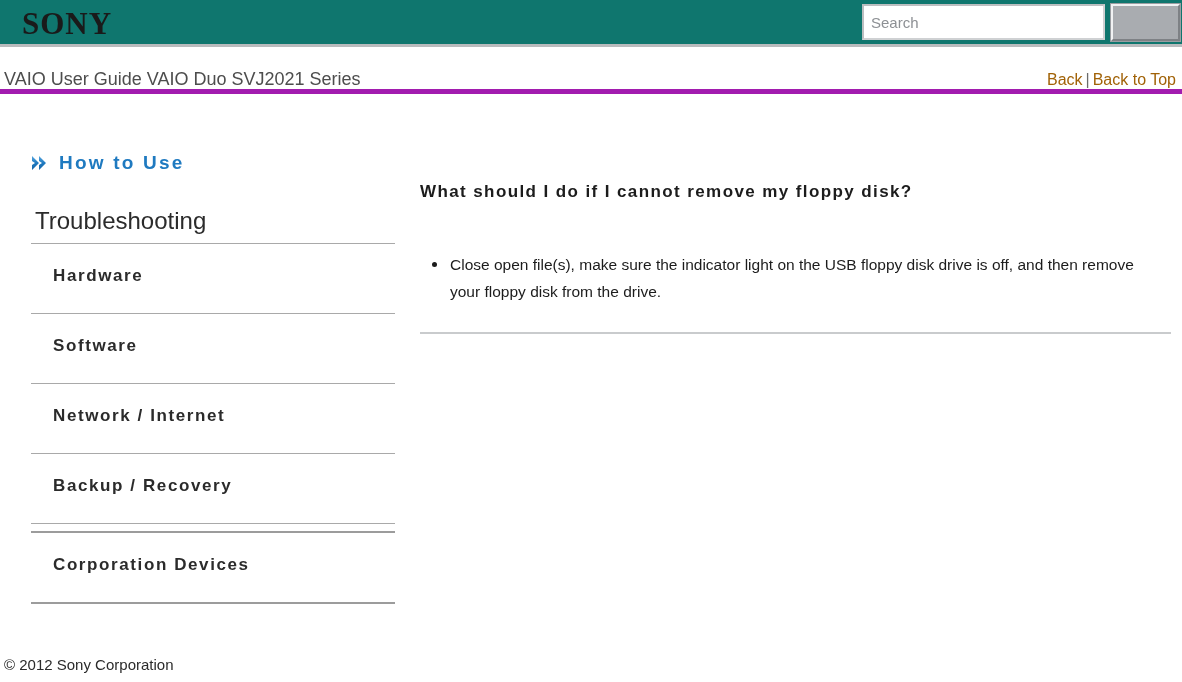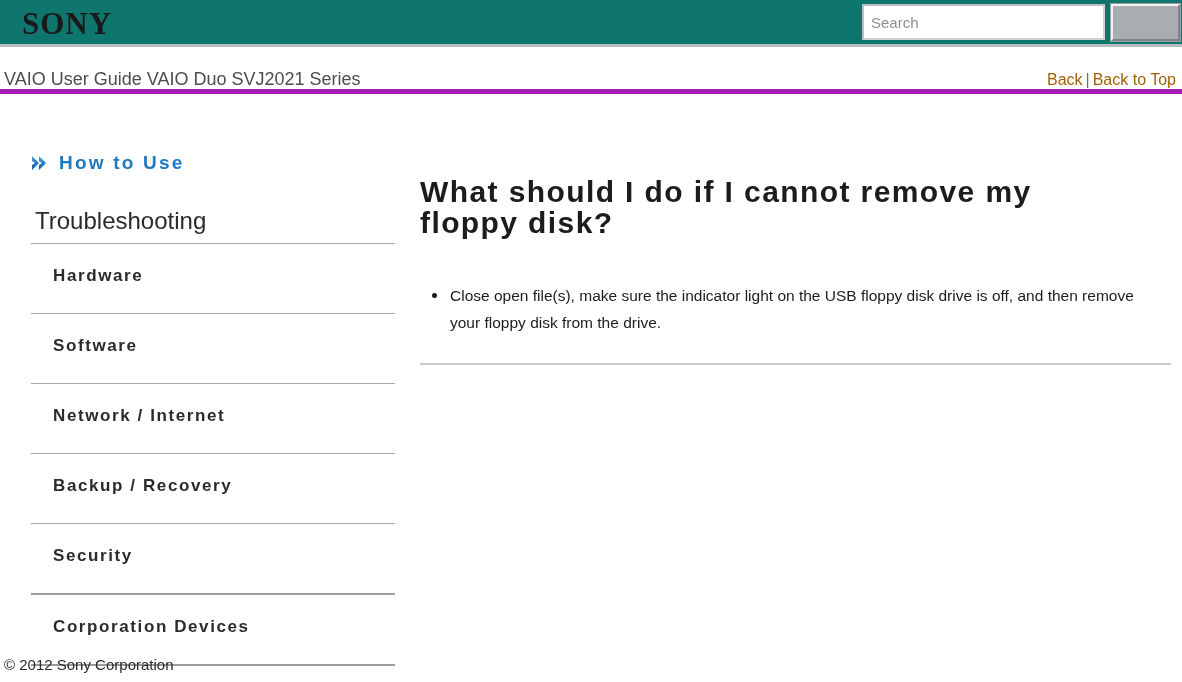--- a/index.html
+++ b/index.html
@@ -174,21 +174,21 @@
 
   
   .content {
     position: absolute;
     left: 420px;
     top: 100px;
     width: 756px;
   }
   .content-title {
     margin: 76px 0 0 0;
-    font-size: 30px;
+    font-size: 17px;
     font-weight: bold;
     color: #1c1c1c;
     letter-spacing: 1.4px;
     line-height: 31px;
     width: 700px;
   }
   .bullet-list {
     margin: 44px 0 8px 0;
     padding: 0;
     list-style: none;
@@ -272,21 +272,20 @@
 
   <div class="nav-item">Software</div>
   <div class="rule"></div>
 
   <div class="nav-item">Network / Internet</div>
   <div class="rule"></div>
 
   <div class="nav-item">Backup / Recovery</div>
   <div class="rule"></div>
 
-  <div class="nav-item">Security</div>
   <div class="rule thick"></div>
 
   <div class="nav-item">Corporation Devices</div>
   <div class="rule thick"></div>
 </div>
 
 <div class="content">
   <h1 class="content-title">What should I do if I cannot remove my floppy disk?</h1>
 
   <ul class="bullet-list">

